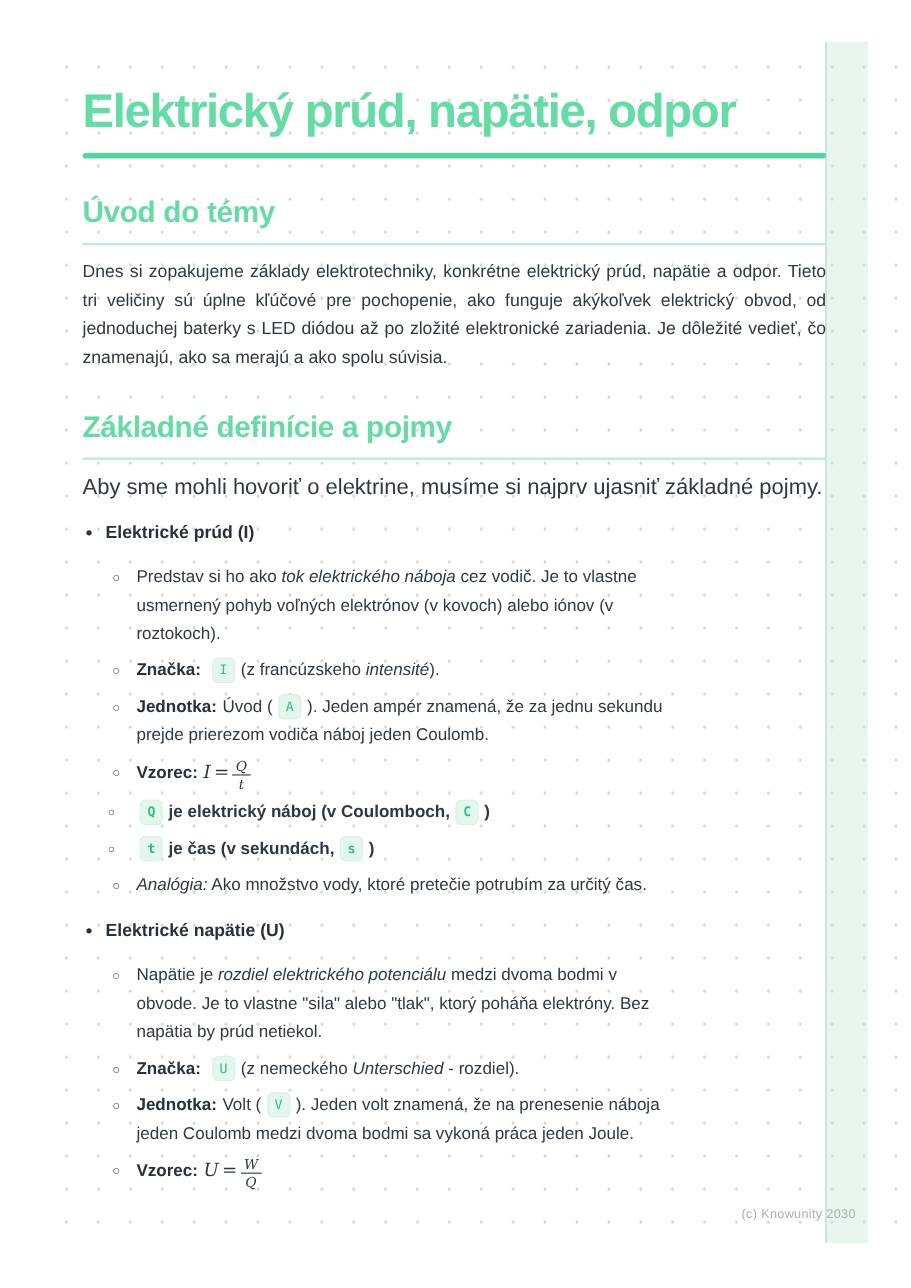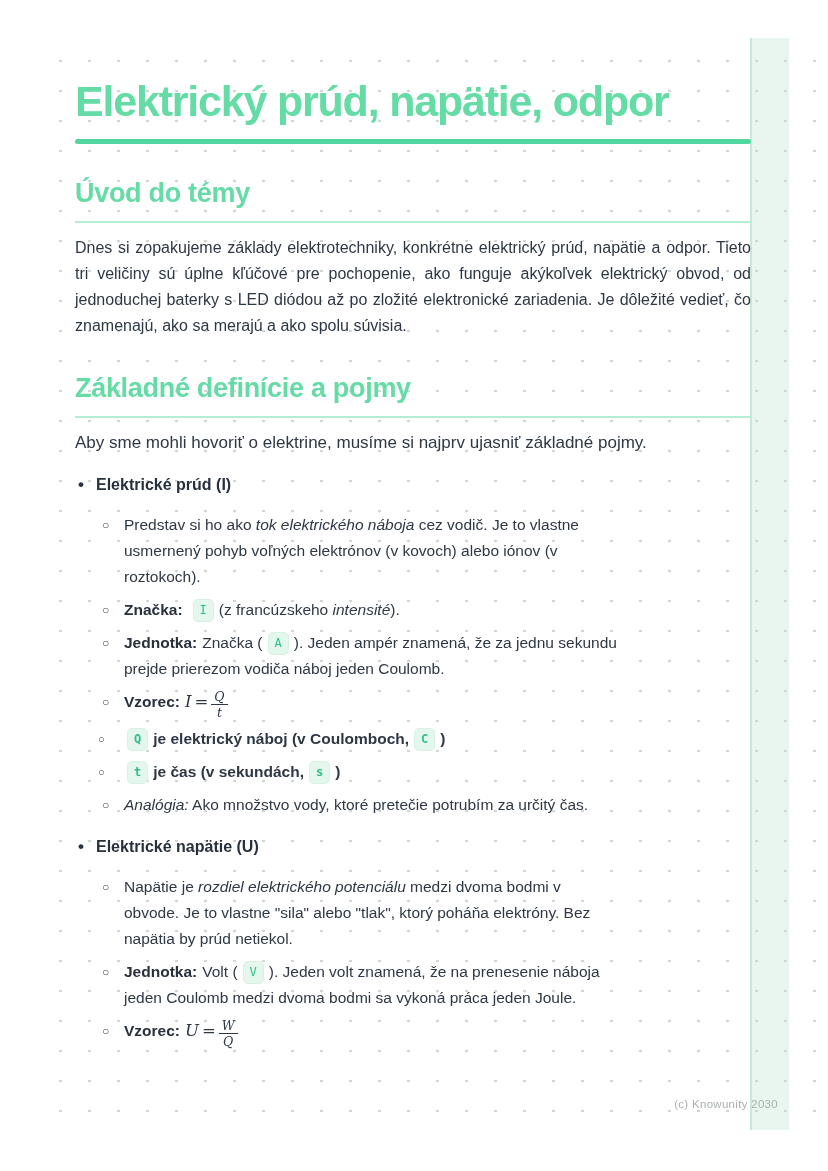--- a/index.html
+++ b/index.html
@@ -27,21 +27,21 @@
   .title-rule{height:5px;background:#52d79e;margin-top:14px;border-radius:3px;}
   .h2{
     margin:34px 0 0 0;font-size:27px;font-weight:700;letter-spacing:-0.3px;
     color:#65dba6;
   }
   .h2-rule{height:2px;background:#b4ecd4;margin-top:12px;}
   .para{
     margin:12px 0 0 0;font-size:16px;line-height:26px;
     text-align:justify;text-align-last:left;
   }
-  .lead{margin:12px 0 0 0;font-size:17px;line-height:26px;}
+  .lead{margin:12px 0 0 0;font-size:20px;line-height:26px;}
   .l1{
     position:relative;margin:16px 0 14px 0;padding-left:21px;
     font-size:16px;font-weight:700;line-height:26px;color:#27303d;
   }
   .l1::before{content:"\2022";position:absolute;left:3px;top:0;font-size:17px;}
   .l2{
     position:relative;margin:7px 0 0 27px;padding-left:22px;
     max-width:495px;font-size:15.5px;line-height:26px;
   }
   .l2::before{content:"\25CB";position:absolute;left:0;top:0;font-size:12px;line-height:26px;color:#3a4450;}
@@ -88,34 +88,35 @@
     <h2 class="h2">Základné definície a pojmy</h2>
     <div class="h2-rule"></div>
     <p class="lead">Aby sme mohli hovoriť o elektrine, musíme si najprv ujasniť základné pojmy.</p>
 
     <div class="l1">Elektrické prúd (I)</div>
 
     <div class="l2"><span>Predstav si ho ako </span><em>tok elektrického náboja</em><span> cez vodič. Je to vlastne usmernený pohyb voľných elektrónov (v kovoch) alebo iónov (v roztokoch).</span></div>
 
     <div class="l2"><strong>Značka:</strong><span class="code">I</span><span>(z francúzskeho </span><em>intensité</em><span>).</span></div>
 
-    <div class="l2"><strong>Jednotka:</strong><span>Značka (</span><span class="code">A</span><span>). Jeden ampér znamená, že za jednu sekundu prejde prierezom vodiča náboj jeden Coulomb.</span></div>
+    <div class="l2"><strong>Jednotka:</strong><span>Úvod (</span><span class="code">A</span><span>). Jeden ampér znamená, že za jednu sekundu prejde prierezom vodiča náboj jeden Coulomb.</span></div>
 
     <div class="l2"><strong>Vzorec:</strong><span class="math"><span>I</span><span class="eq">=</span><span class="frac"><span class="num">Q</span><span class="den">t</span></span></span></div>
 
     <div class="l3"><span class="code">Q</span><span>je elektrický náboj (v Coulomboch,</span><span class="code">C</span><span>)</span></div>
 
     <div class="l3"><span class="code">t</span><span>je čas (v sekundách,</span><span class="code">s</span><span>)</span></div>
 
     <div class="l2"><em>Analógia:</em><span> Ako množstvo vody, ktoré pretečie potrubím za určitý čas.</span></div>
 
     <div class="l1">Elektrické napätie (U)</div>
 
     <div class="l2"><span>Napätie je </span><em>rozdiel elektrického potenciálu</em><span> medzi dvoma bodmi v obvode. Je to vlastne "sila" alebo "tlak", ktorý poháňa elektróny. Bez napätia by prúd netiekol.</span></div>
 
+    <div class="l2"><strong>Značka:</strong><span class="code">U</span><span>(z nemeckého </span><em>Unterschied</em><span> - rozdiel).</span></div>
 
     <div class="l2"><strong>Jednotka:</strong><span>Volt (</span><span class="code">V</span><span>). Jeden volt znamená, že na prenesenie náboja jeden Coulomb medzi dvoma bodmi sa vykoná práca jeden Joule.</span></div>
 
     <div class="l2"><strong>Vzorec:</strong><span class="math"><span>U</span><span class="eq">=</span><span class="frac"><span class="num">W</span><span class="den">Q</span></span></span></div>
 
   </div>
 </div>
 
 <div class="footer">(c) Knowunity 2030</div>
 

